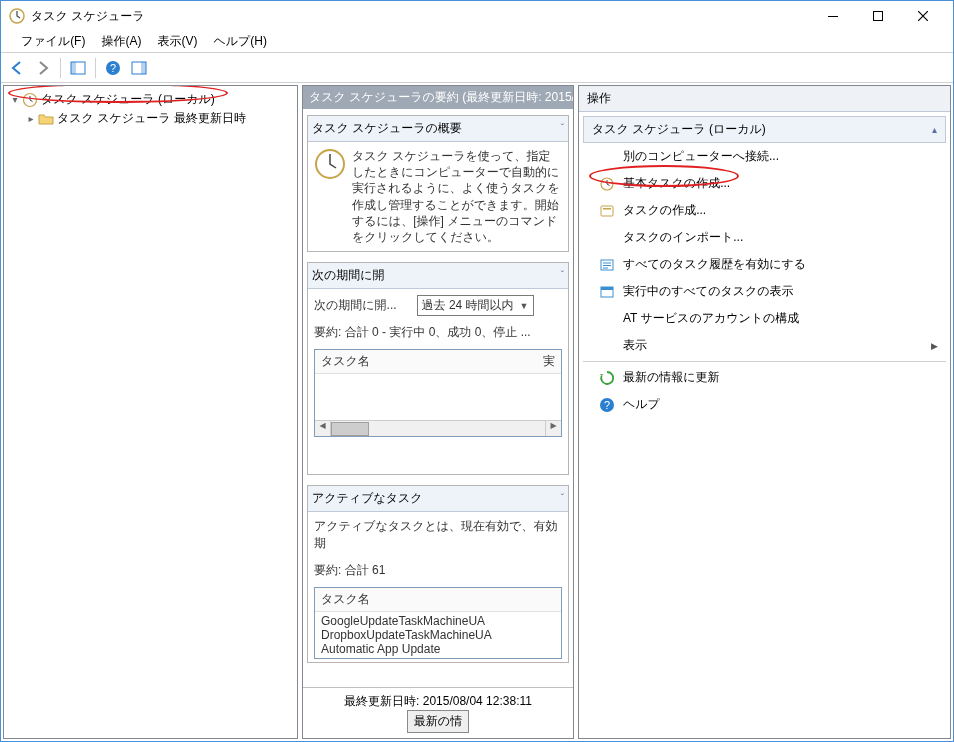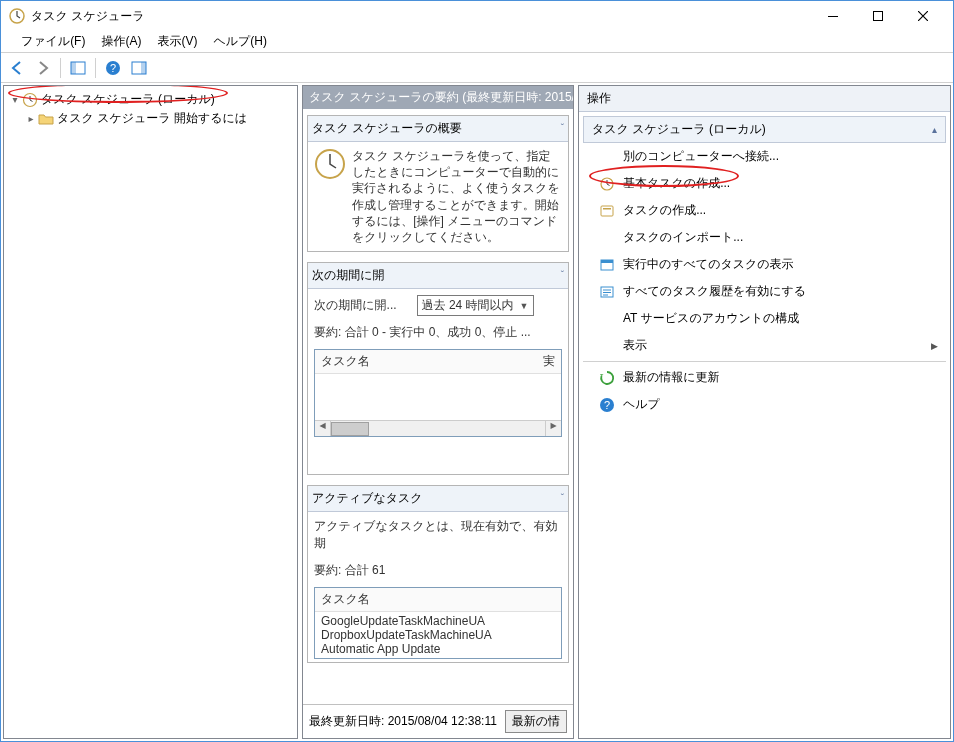--- a/index.html
+++ b/index.html
@@ -155,20 +155,21 @@
 }
 .h-scroll .thumb { height:14px; background:#cdcdcd; border:1px solid #a0a0a0; }
 .center-footer {
   border-top:1px solid #c0c0c0;
   padding:5px 6px;
   font-size:12px;
   display:flex;
   align-items:center;
   justify-content:space-between;
   background:#fff;
+  flex-direction:column;
 }
 .center-footer button {
   font-size:12px; padding:2px 6px;
   background:#efefef; border:1px solid #8a8a8a;
 }
 
 .actions-pane {
   flex:1;
   margin:2px;
   border:1px solid #828790;
@@ -300,21 +301,21 @@
         </span>
       <span>タスク スケジューラ (ローカル)</span>
     </div>
     <div class="tree-node" style="padding-left:18px;">
       <span class="expander">▸</span>
       <span class="t-icon">
           <svg width="16" height="16">
             <path d="M1 4 L6 4 L7.5 6 L15 6 L15 13 L1 13 Z" fill="#f5d478" stroke="#c7a34a"></path>
           </svg>
         </span>
-      <span>タスク スケジューラ 開始するには</span>
+      <span>タスク スケジューラ 最終更新日時</span>
     </div>
     <div class="red-ellipse" style="left:4px; top:-3px; width:220px; height:20px;"></div>
   </div>
 
   <div class="center-pane">
     <div class="center-header">タスク スケジューラの要約 (最終更新日時: 2015/08/04</div>
     <div class="center-body">
 
       <div class="panel">
         <div class="panel-header">
@@ -423,33 +424,33 @@
           <span>タスクの作成...</span>
         </div>
         <div class="action-item">
           <span class="a-icon"></span>
           <span>タスクのインポート...</span>
         </div>
         <div class="action-item">
           <span class="a-icon">
               <svg width="16" height="16">
                 <rect x="2" y="3" width="12" height="10" fill="#fff" stroke="#3a8fd0"></rect>
+                <path d="M4 6 h8 M4 8.5 h8 M4 11 h5" stroke="#3a8fd0"></path>
+              </svg>
+            </span>
+          <span>すべてのタスク履歴を有効にする</span>
+        </div>
+        <div class="action-item">
+          <span class="a-icon">
+              <svg width="16" height="16">
+                <rect x="2" y="3" width="12" height="10" fill="#fff" stroke="#3a8fd0"></rect>
                 <rect x="2" y="3" width="12" height="3" fill="#3a8fd0"></rect>
               </svg>
             </span>
           <span>実行中のすべてのタスクの表示</span>
-        </div>
-        <div class="action-item">
-          <span class="a-icon">
-              <svg width="16" height="16">
-                <rect x="2" y="3" width="12" height="10" fill="#fff" stroke="#3a8fd0"></rect>
-                <path d="M4 6 h8 M4 8.5 h8 M4 11 h5" stroke="#3a8fd0"></path>
-              </svg>
-            </span>
-          <span>すべてのタスク履歴を有効にする</span>
         </div>
         <div class="action-item">
           <span class="a-icon"></span>
           <span>AT サービスのアカウントの構成</span>
         </div>
         <div class="action-item">
           <span class="a-icon"></span>
           <span>表示</span>
           <span class="a-arrow">▶</span>
         </div>

